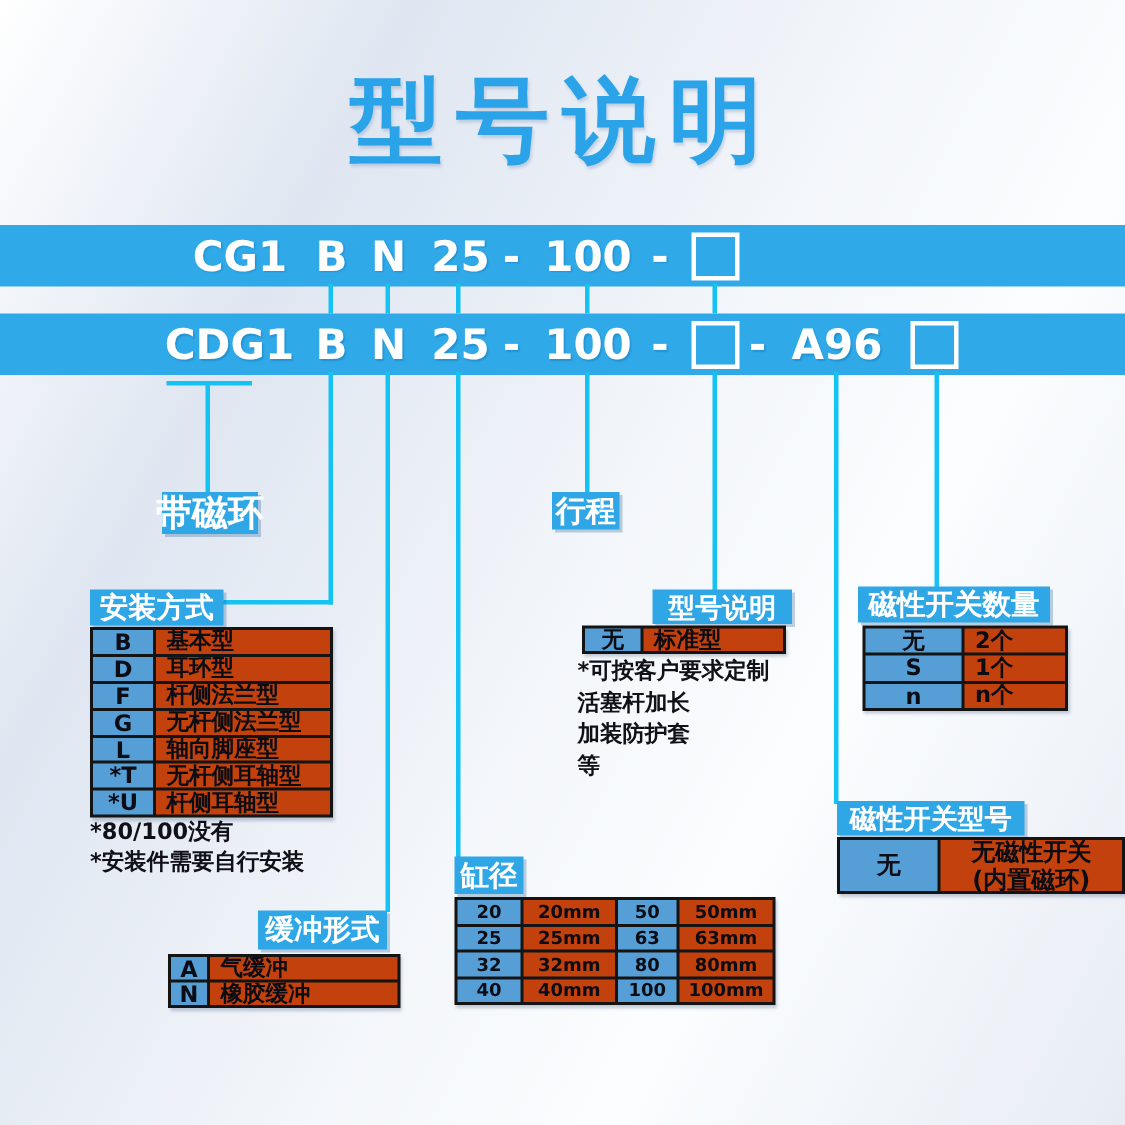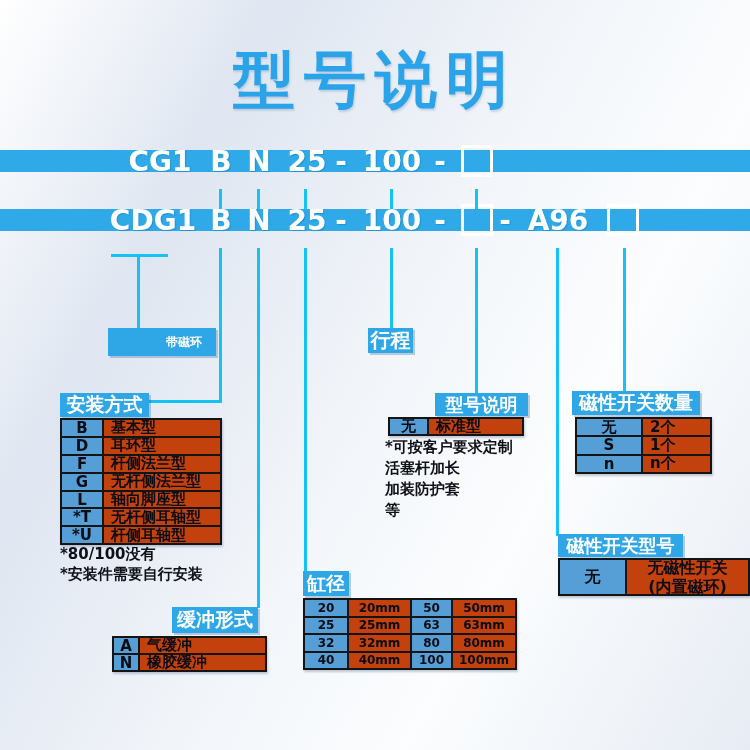--- a/index.html
+++ b/index.html
@@ -8,21 +8,21 @@
     position:relative;width:750px;height:750px;overflow:hidden;
     background:linear-gradient(118deg,#ffffff 0%,#dfe6f1 24%,#f3f6fa 52%,#fbfdfe 70%,#e7ecf4 100%);
   }
   
   .title{
     position:absolute;left:0;right:0;top:38px;text-align:center;
     font-size:62px;font-weight:900;color:#2ba3e8;letter-spacing:9px;
     text-shadow:1px 2px 2px rgba(120,150,190,.35);
   }
   
-  .banner{position:absolute;left:0;width:750px;height:22px;background:#2fa9e8;}
+  .banner{position:absolute;left:0;width:750px;height:41px;background:#2fa9e8;}
   .banner1{top:150px;}
   .banner2{top:209px;}
   .seg{
     position:absolute;top:50%;transform:translate(-50%,-50%);
     color:#fff;font-weight:bold;font-size:28px;white-space:nowrap;
     text-shadow:1px 1px 1px rgba(0,80,140,.25);
   }
   .seg-box{
     position:absolute;top:50%;transform:translate(-50%,-50%);
     width:26px;height:26px;border:3px solid #fff;background:transparent;
@@ -102,21 +102,21 @@
 
   <div class="vline" style="left:219px;top:248px;height:155px;"></div>
   <div class="hline" style="left:148px;top:400px;width:74px;"></div>
   <div class="vline" style="left:257px;top:248px;height:360px;"></div>
   <div class="vline" style="left:304px;top:248px;height:324px;"></div>
   <div class="vline" style="left:390px;top:248px;height:81px;"></div>
   <div class="vline" style="left:475px;top:248px;height:146px;"></div>
   <div class="vline" style="left:556px;top:248px;height:288px;"></div>
   <div class="vline" style="left:623px;top:248px;height:144px;"></div>
 
-  <div class="hdr" style="left:108px;top:328px;width:64px;height:28px;font-size:12px;padding-left:44px;">带磁环</div>
+  <div class="hdr" style="left:108px;top:328px;width:64px;height:28px;font-size:24px;">带磁环</div>
   <div class="hdr" style="left:368px;top:328px;width:45px;height:25px;font-size:20px;">行程</div>
   <div class="hdr" style="left:60px;top:393px;width:89px;height:24px;font-size:19px;">安装方式</div>
   <div class="hdr" style="left:435px;top:393px;width:93px;height:23px;font-size:18px;">型号说明</div>
   <div class="hdr" style="left:558px;top:534px;width:125px;height:23px;font-size:18px;">磁性开关型号</div>
   <div class="hdr" style="left:572px;top:391px;width:128px;height:24px;font-size:19px;">磁性开关数量</div>
   <div class="hdr" style="left:303px;top:571px;width:46px;height:25px;font-size:19px;">缸径</div>
   <div class="hdr" style="left:172px;top:607px;width:86px;height:26px;font-size:19px;">缓冲形式</div>
 
   <div class="tbl" id="tbl-mount">
       <div class="cell c-code">B</div>

